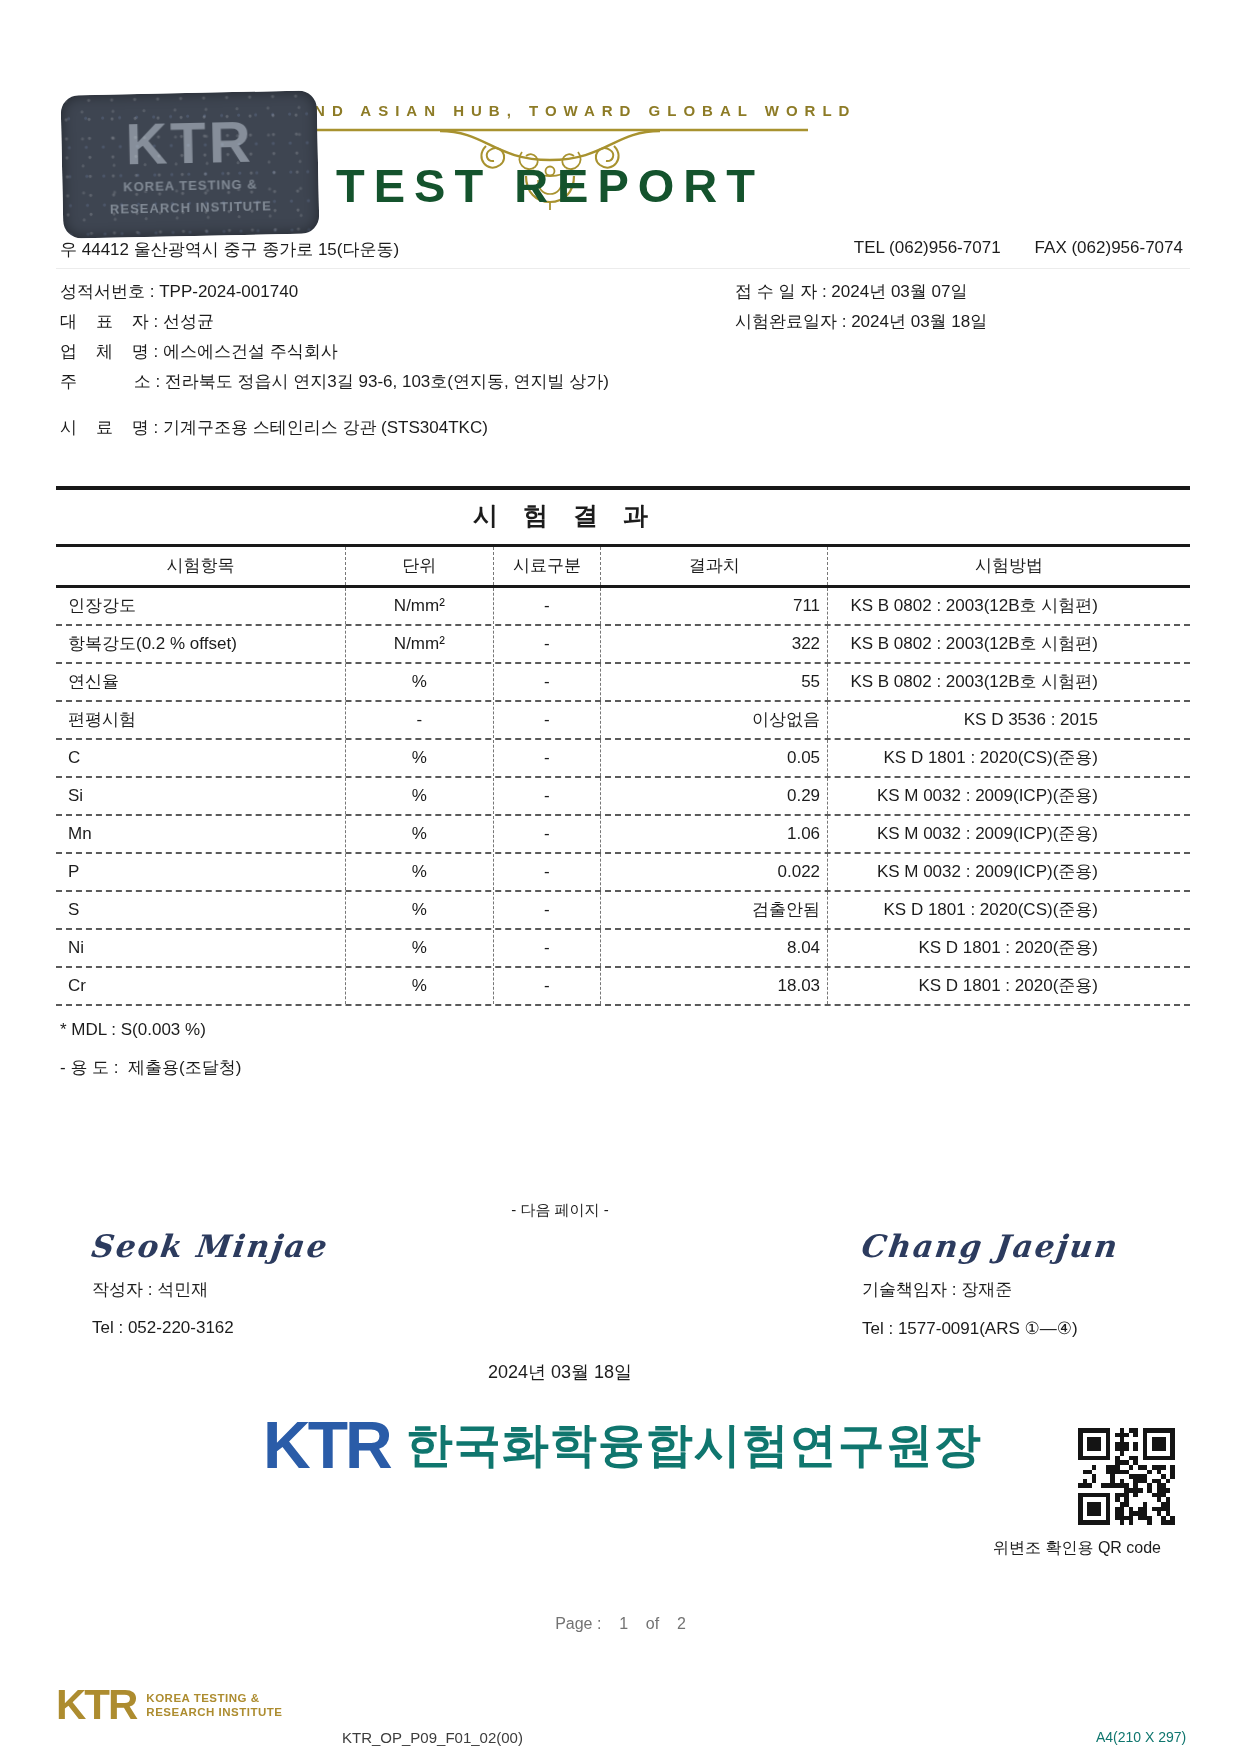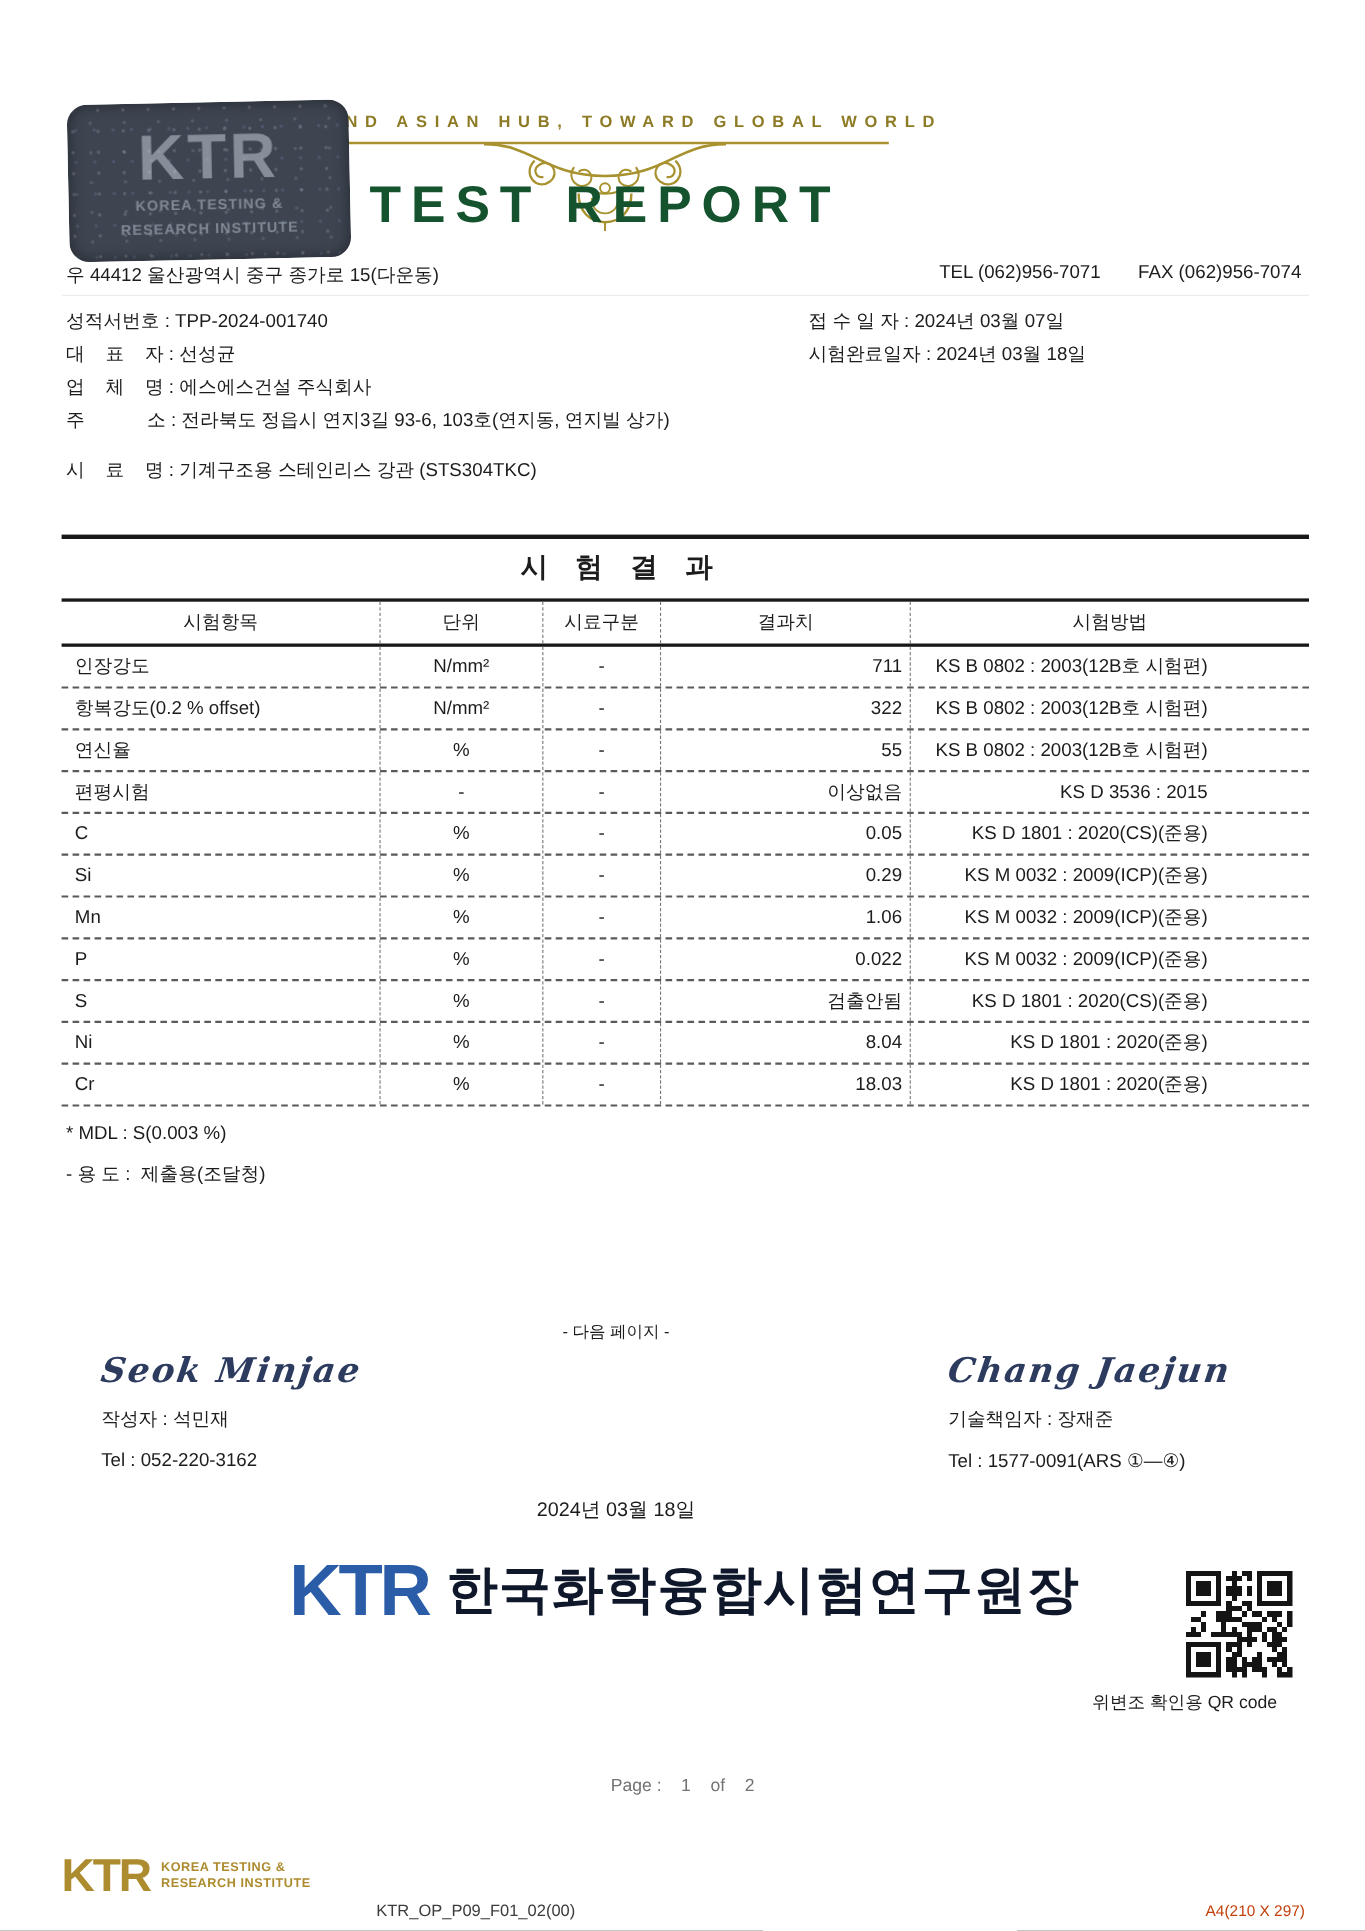--- a/index.html
+++ b/index.html
@@ -93,33 +93,33 @@
   .sig .role { margin-top:14px; font-size:17px; }
   .sig .tel  { margin-top:17px; font-size:17px; }
 
   .issue-date { position:absolute; top:1360px; left:0; width:1120px; text-align:center; font-size:18px; }
 
   .org { position:absolute; left:263px; top:1412px; display:flex; align-items:center; }
   .org .ktr-blue {
     color:#2a5ca8; font-weight:900; font-size:66px; letter-spacing:-3px; line-height:66px;
   }
   .org .org-title {
-    color:#0f172a; font-weight:900; font-size:47px; letter-spacing:1px; margin-left:16px; line-height:60px;
+    color:#0f766e; font-weight:900; font-size:47px; letter-spacing:1px; margin-left:16px; line-height:60px;
   }
 
   .qr { position:absolute; left:1078px; top:1428px; width:97px; height:97px; }
   .qr-caption { position:absolute; left:960px; top:1538px; width:234px; text-align:center; font-size:16px; }
 
   .page-num { position:absolute; top:1615px; left:0; width:1241px; text-align:center; font-size:16px; color:#737373; }
 
   .footer-logo { position:absolute; left:56px; top:1684px; display:flex; align-items:center; }
   .footer-logo .ktr-gold { color:#ad8c2f; font-weight:900; font-size:42px; letter-spacing:-2px; line-height:42px; }
   .footer-logo .gold-lines { margin-left:10px; color:#ad8c2f; font-weight:bold; font-size:11.5px; line-height:14px; letter-spacing:.5px; }
   .doc-code { position:absolute; left:342px; top:1729px; font-size:15px; color:#3c3c3c; }
-  .paper    { position:absolute; left:1096px; top:1729px; font-size:14px; color:#c2410c; }
+  .paper    { position:absolute; left:1096px; top:1729px; font-size:14px; color:#0f766e; }
 </style>
 </head>
 <body>
 
 <div class="page">
 
   <div class="tagline">BEYOND ASIAN HUB, TOWARD GLOBAL WORLD</div>
 
   <svg class="flourish" width="520" height="100" viewBox="0 0 520 100">
     <g fill="none" stroke="#a8922f" stroke-width="2.4">

